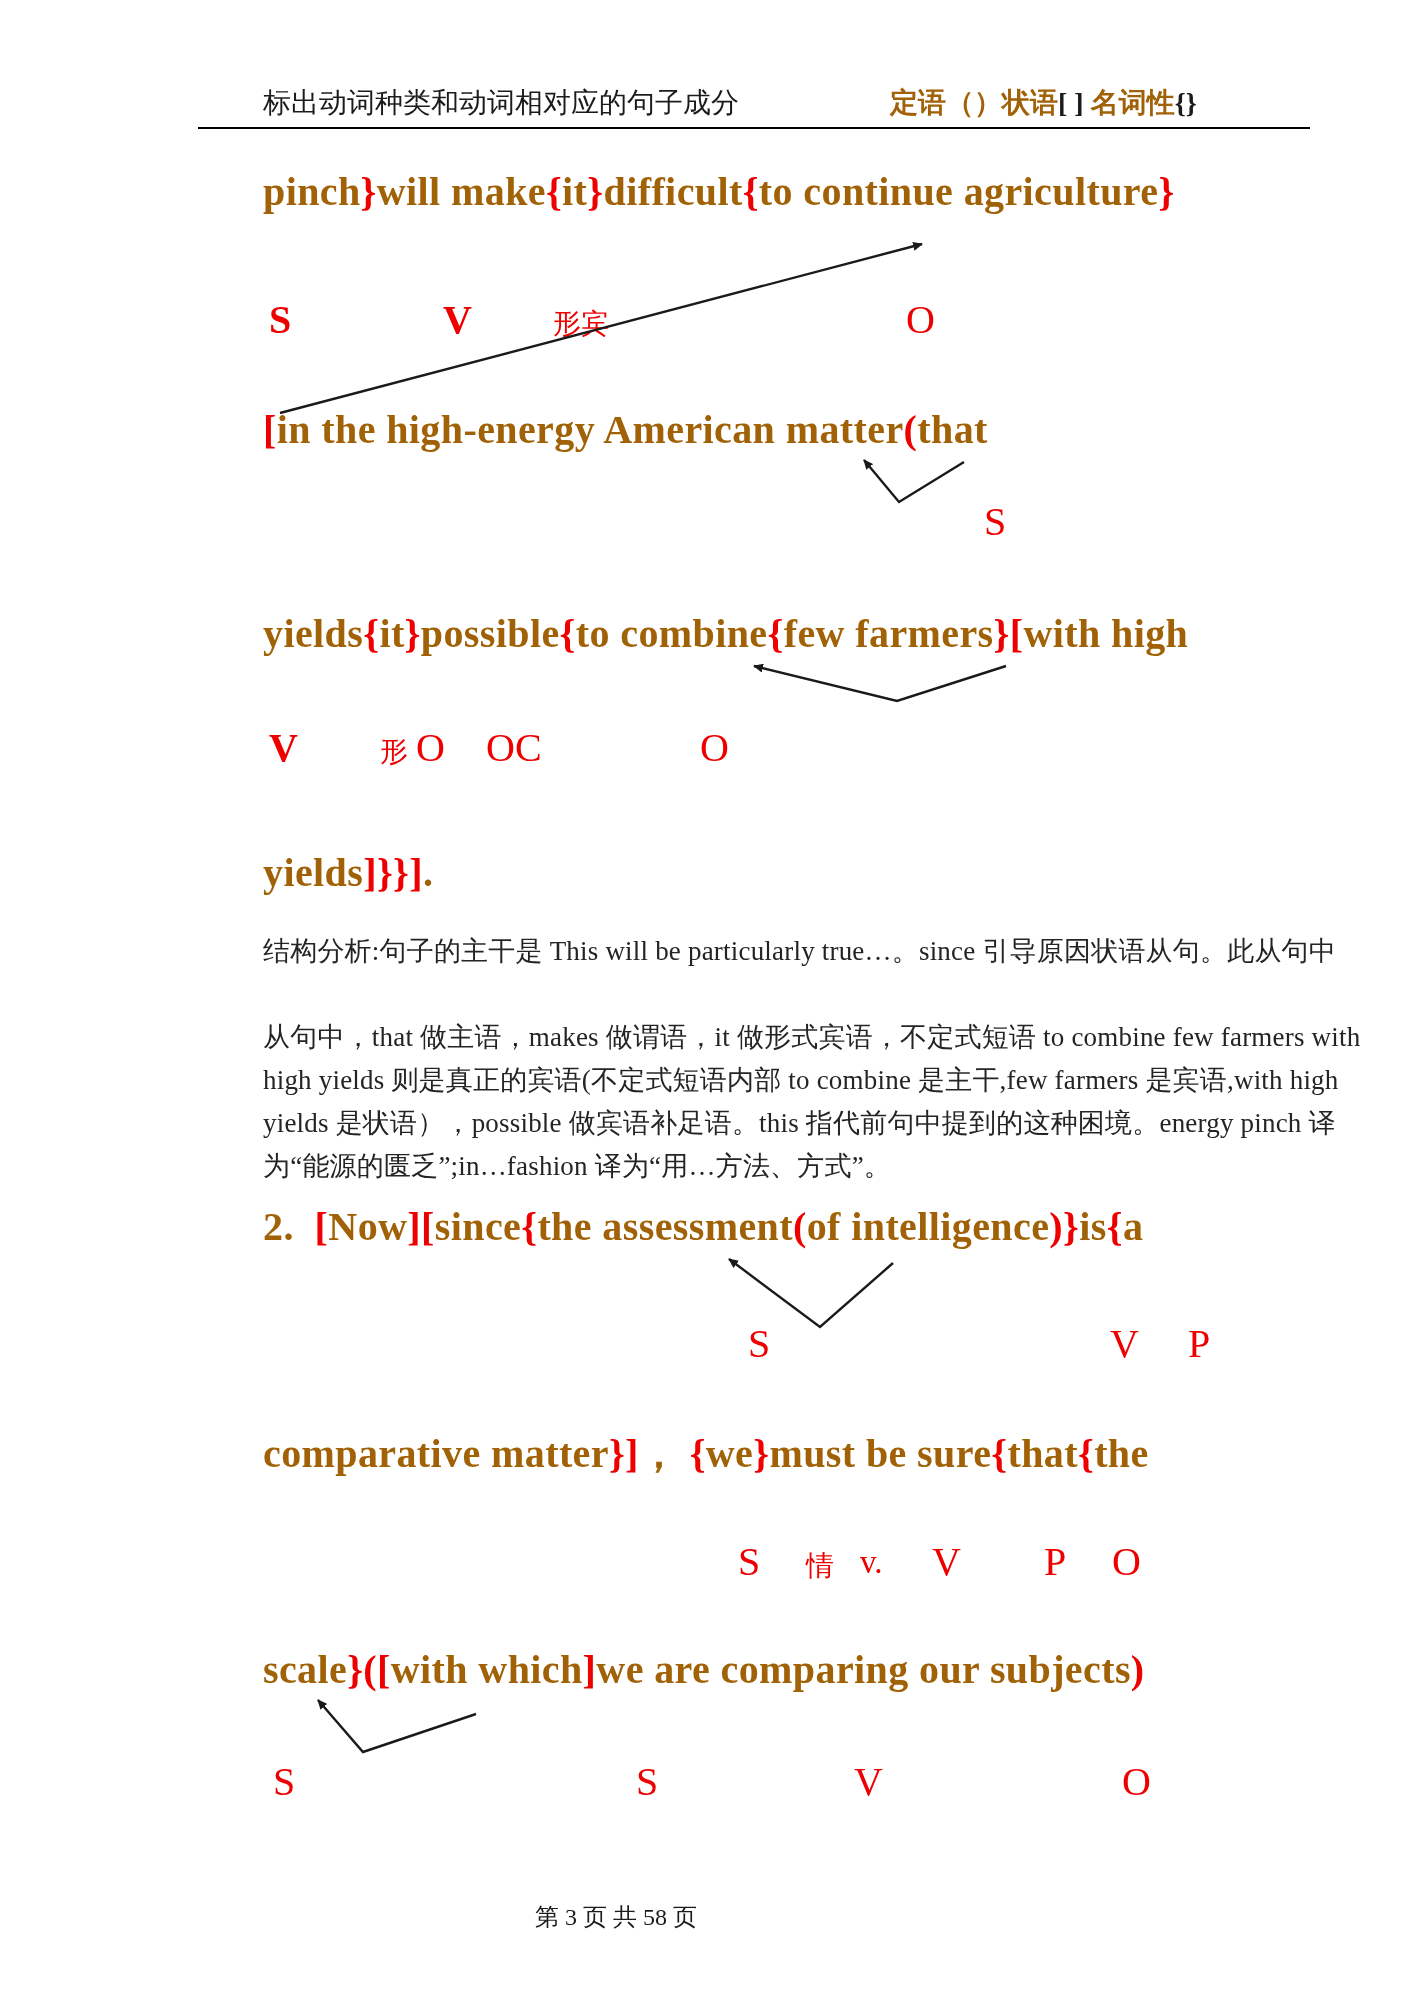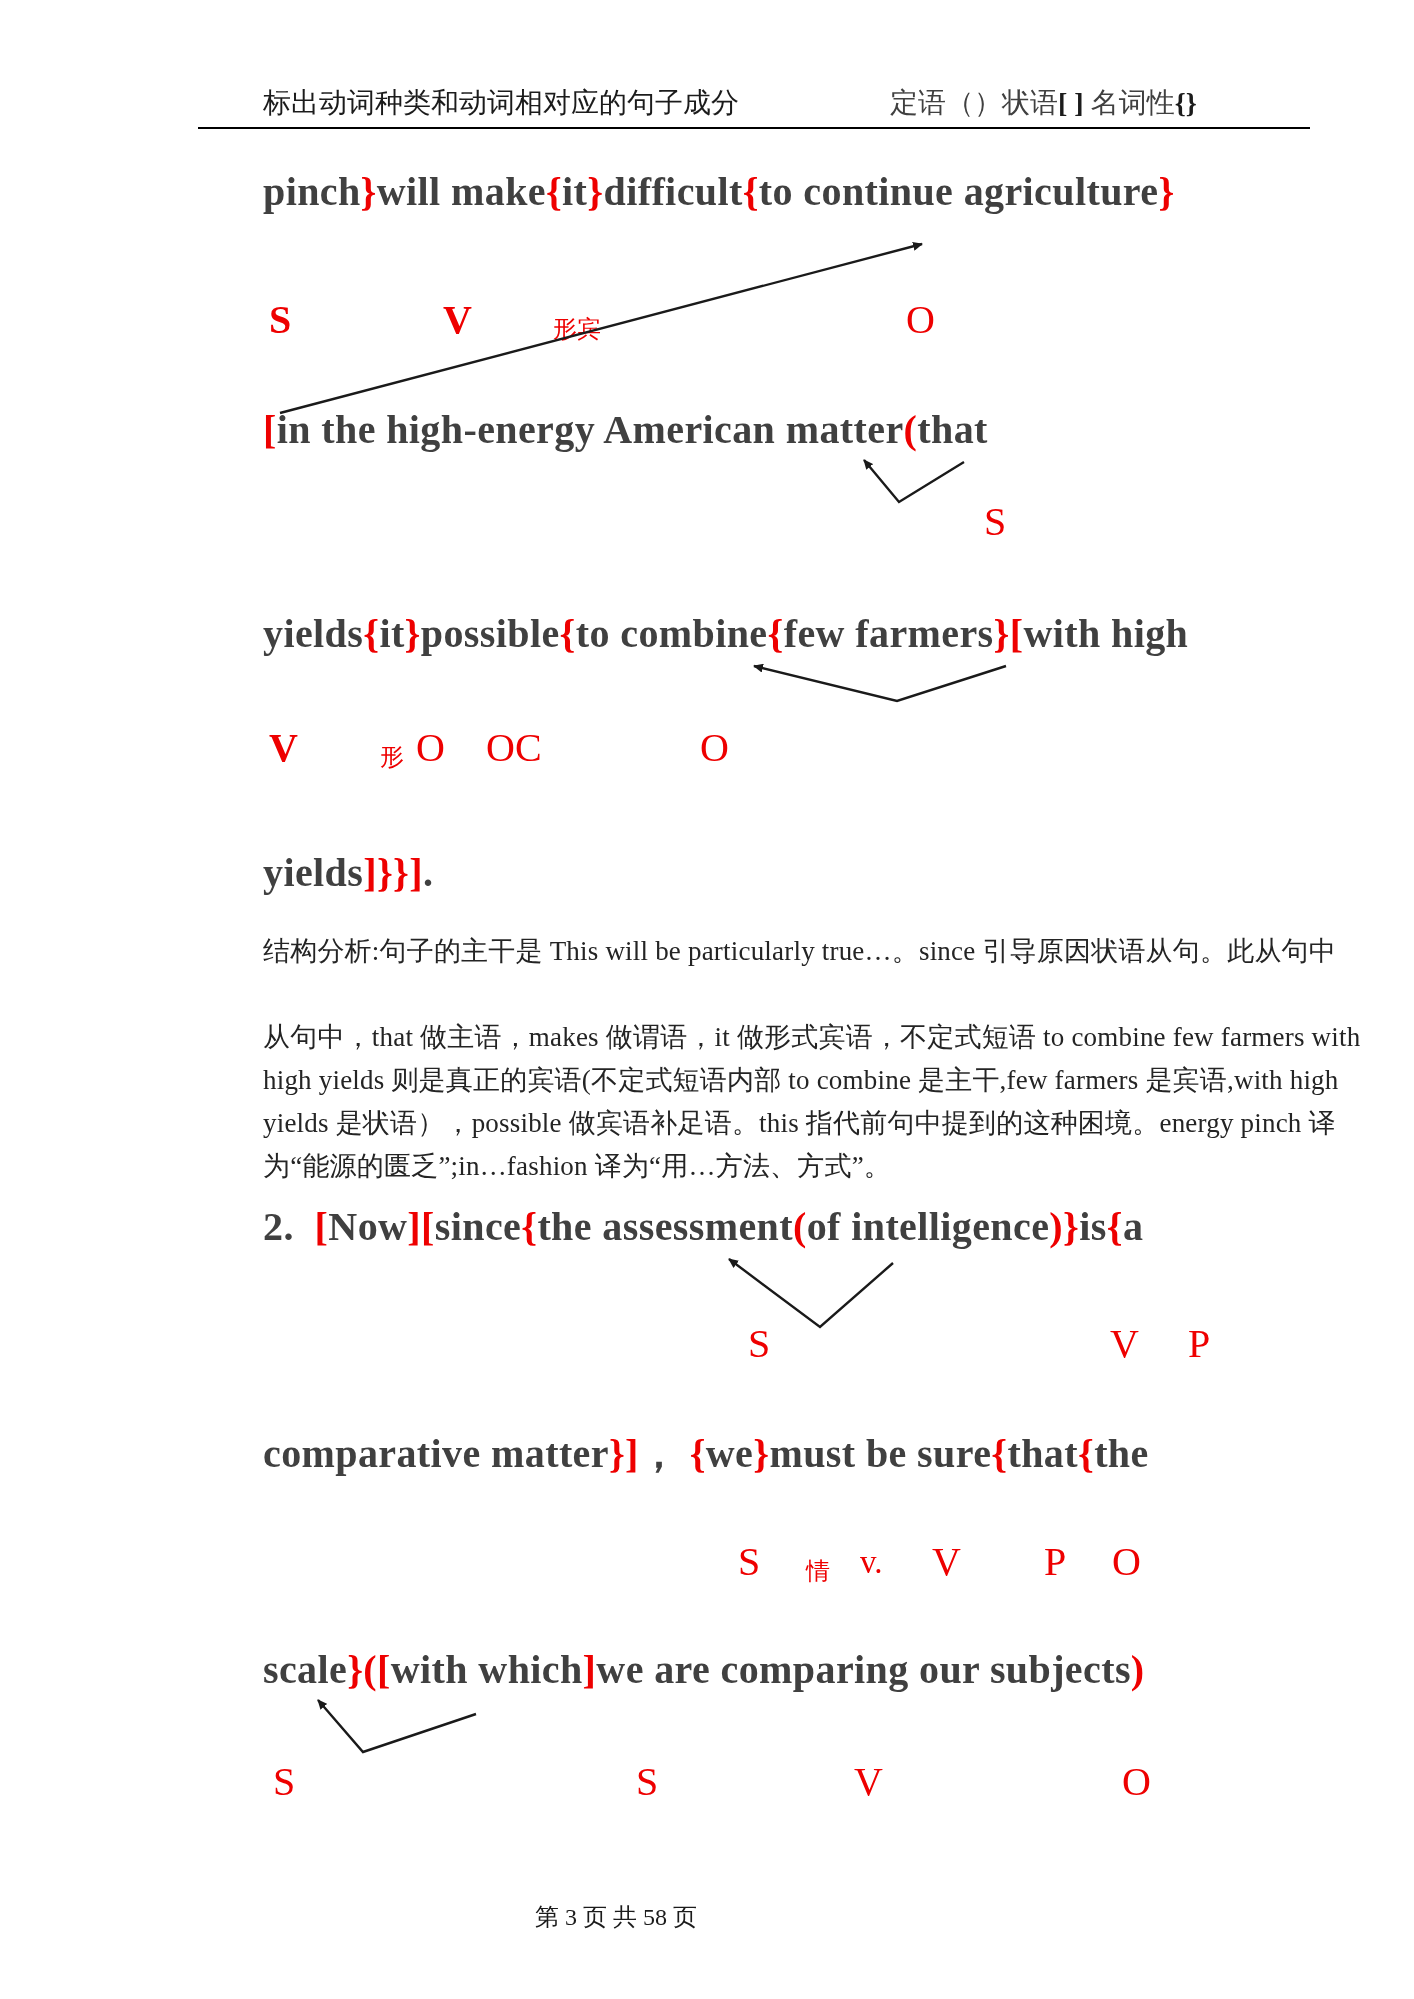--- a/index.html
+++ b/index.html
@@ -10,27 +10,27 @@
   
   .hdr-left{position:absolute;top:84px;left:215px;font-size:28px;white-space:pre;}
   .hdr-right{position:absolute;top:84px;left:842px;font-size:28px;white-space:pre;}
   .rule{position:absolute;top:127px;left:150px;width:1112px;border-top:2px solid #000;height:0;}
   
   .bigline{
     position:absolute;left:215px;font-size:40px;font-weight:700;
     white-space:pre;letter-spacing:0.4px;color:#1b1b1b;
   }
   .seg{white-space:pre;}
-  .seg.k{color:#404040;}
+  .seg.k{color:#a16207;font-weight:bold;}
   .seg.r{color:#ee0000;}
   .seg.kb{font-weight:700;}
   
   .lblrow{position:absolute;left:0;top:0;width:1414px;height:54px;color:#ee0000;font-size:40px;}
   .lbl{position:absolute;top:0;white-space:pre;}
-  .lbl.cn{font-size:24px;top:17px;}
+  .lbl.cn{font-size:28px;top:9px;}
   .lbl.sm{font-size:33px;top:6px;}
   .lbl.bold{font-weight:700;}
   
   .para-line{
     position:absolute;left:215px;font-size:27px;color:#242424;
     white-space:pre;letter-spacing:0.2px;
   }
   
   .footer{position:absolute;top:1901px;left:0;width:1136px;text-align:center;font-size:24px;color:#1b1b1b;}
   

